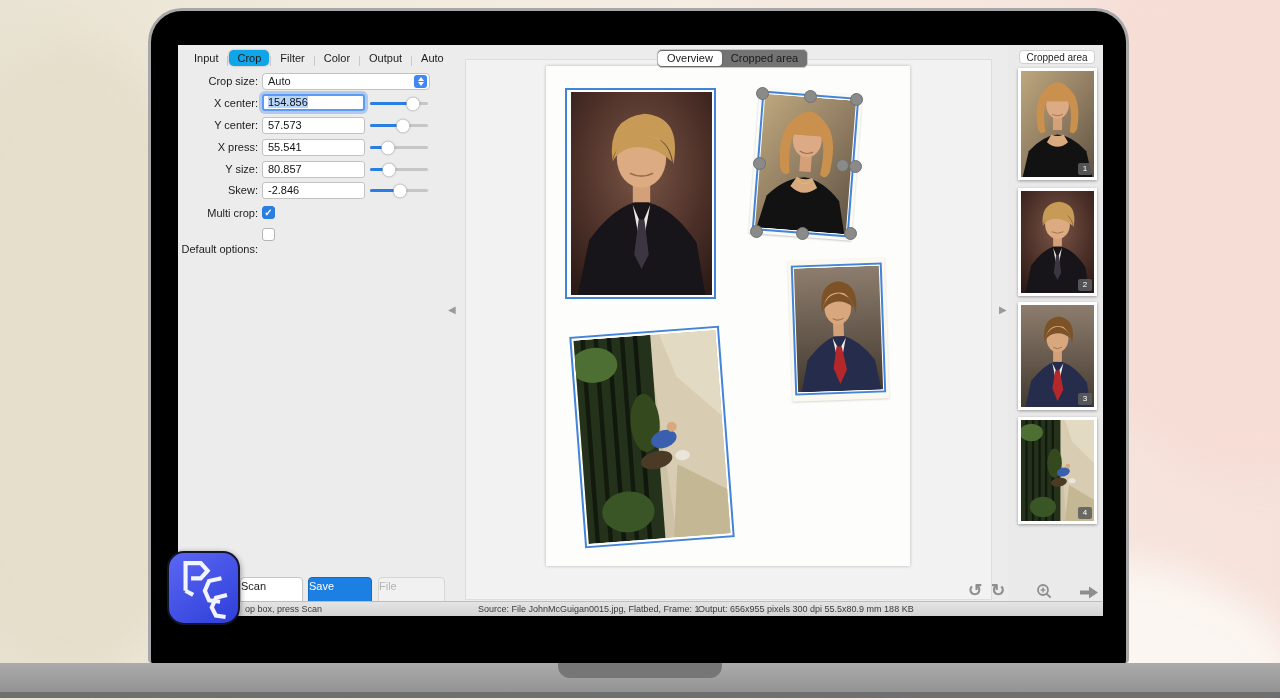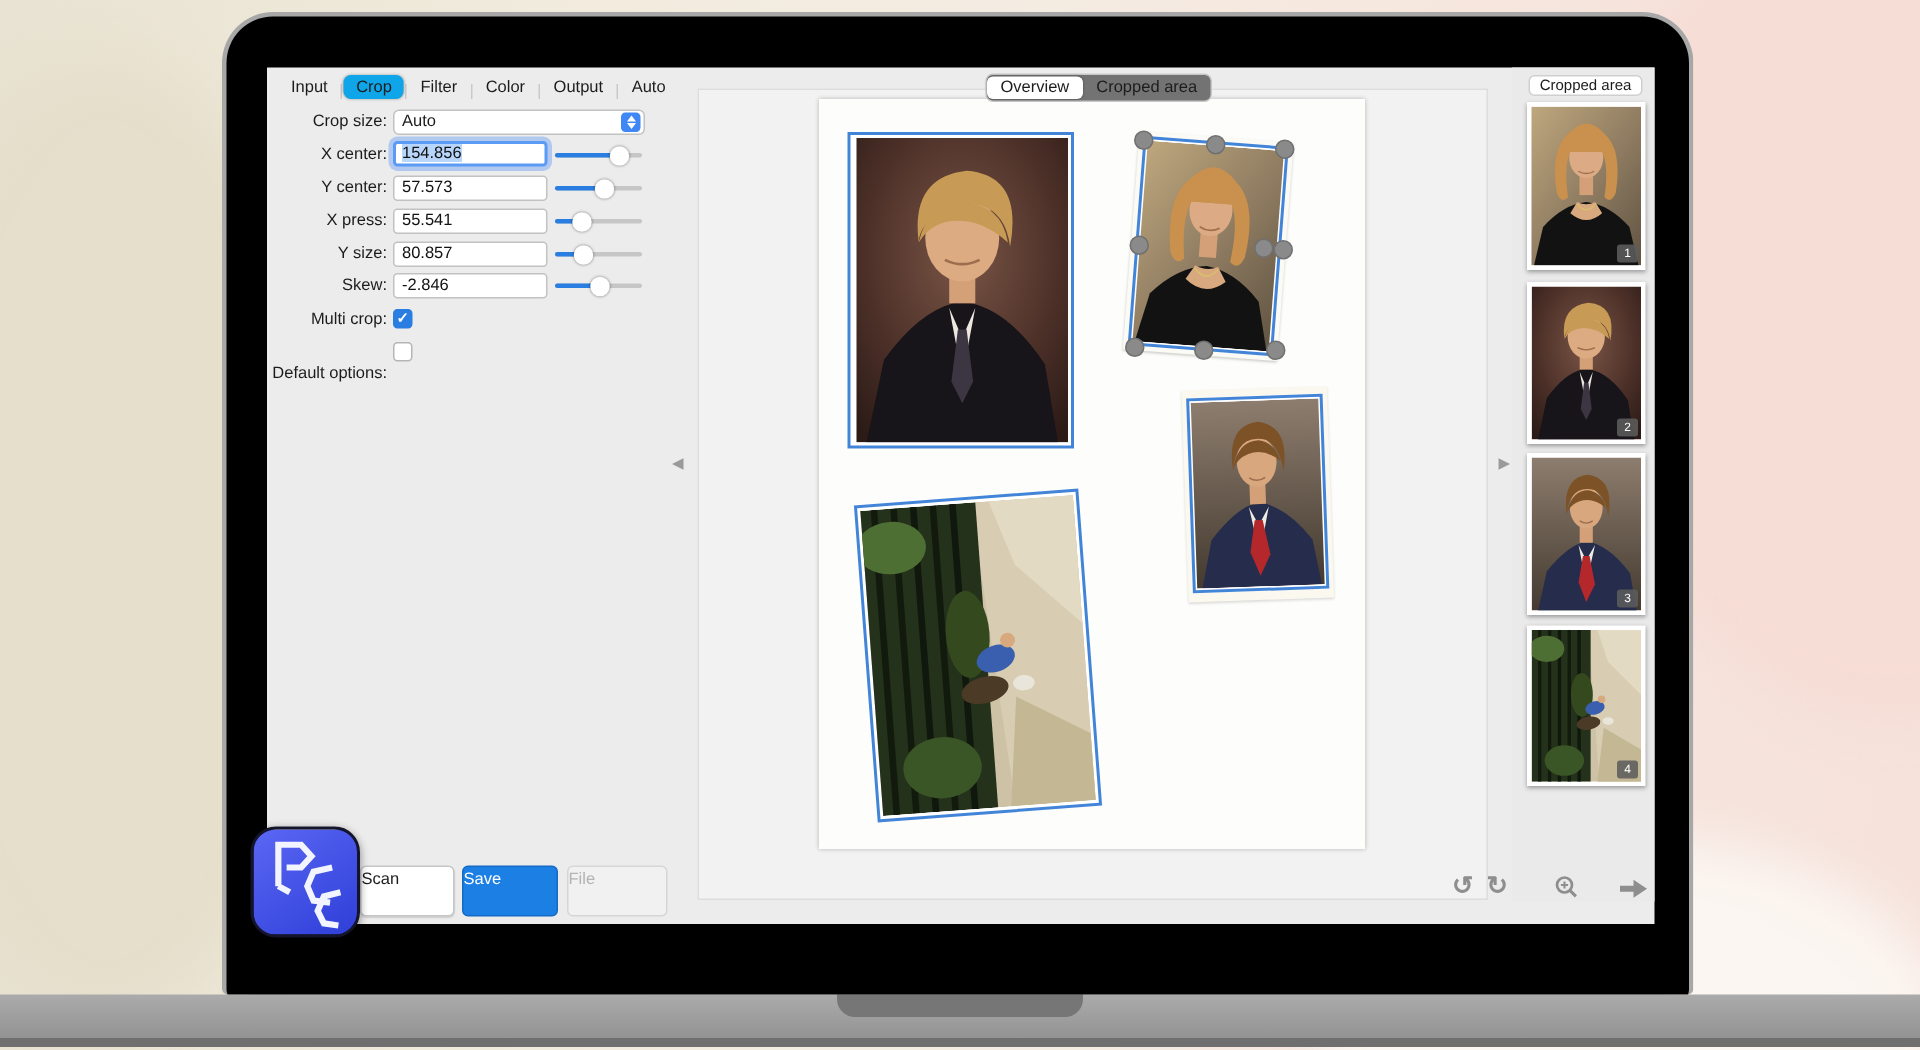--- a/index.html
+++ b/index.html
@@ -256,20 +256,25 @@
         <line x1="4.6" y1="7" x2="9.4" y2="7" stroke="#8e8e8e" stroke-width="1.4"></line>
         <line x1="10.6" y1="10.6" x2="14.6" y2="14.6" stroke="#8e8e8e" stroke-width="2"></line>
       </svg>
   </span>
   <span class="toolico" style="left:902px;top:540px">
     <svg width="18" height="13" viewBox="0 0 18 13">
         <path d="M0,4.5 h9 v-4 L18,6.5 L9,12.5 v-4 H0 Z" fill="#8e8e8e"></path>
       </svg>
   </span>
 
+  <div class="statusbar">
+    <span class="abs" style="left:67px;top:2px">op box, press Scan</span>
+    <span class="abs" style="left:300px;top:2px">Source: File JohnMcGuigan0015.jpg, Flatbed, Frame: 1</span>
+    <span class="abs" style="left:520px;top:2px">Output: 656x955 pixels 300 dpi 55.5x80.9 mm 188 KB</span>
+  </div>
 </div>
 
 <div class="logo">
   <svg width="69" height="70" viewBox="0 0 100 100">
     <g fill="none" stroke="#f2f4ff" stroke-width="6" stroke-linejoin="miter">
       <path d="M24,54 L24,14 L46,14 L56,25 L46,36 L32,36 M24,54 L35,60"></path>
       <path d="M76,36 L58,40 L52,54 L58,68 L74,70"></path>
       <path d="M84,60 L68,64 L62,78 L68,90 L82,92"></path>
     </g>
   </svg>

